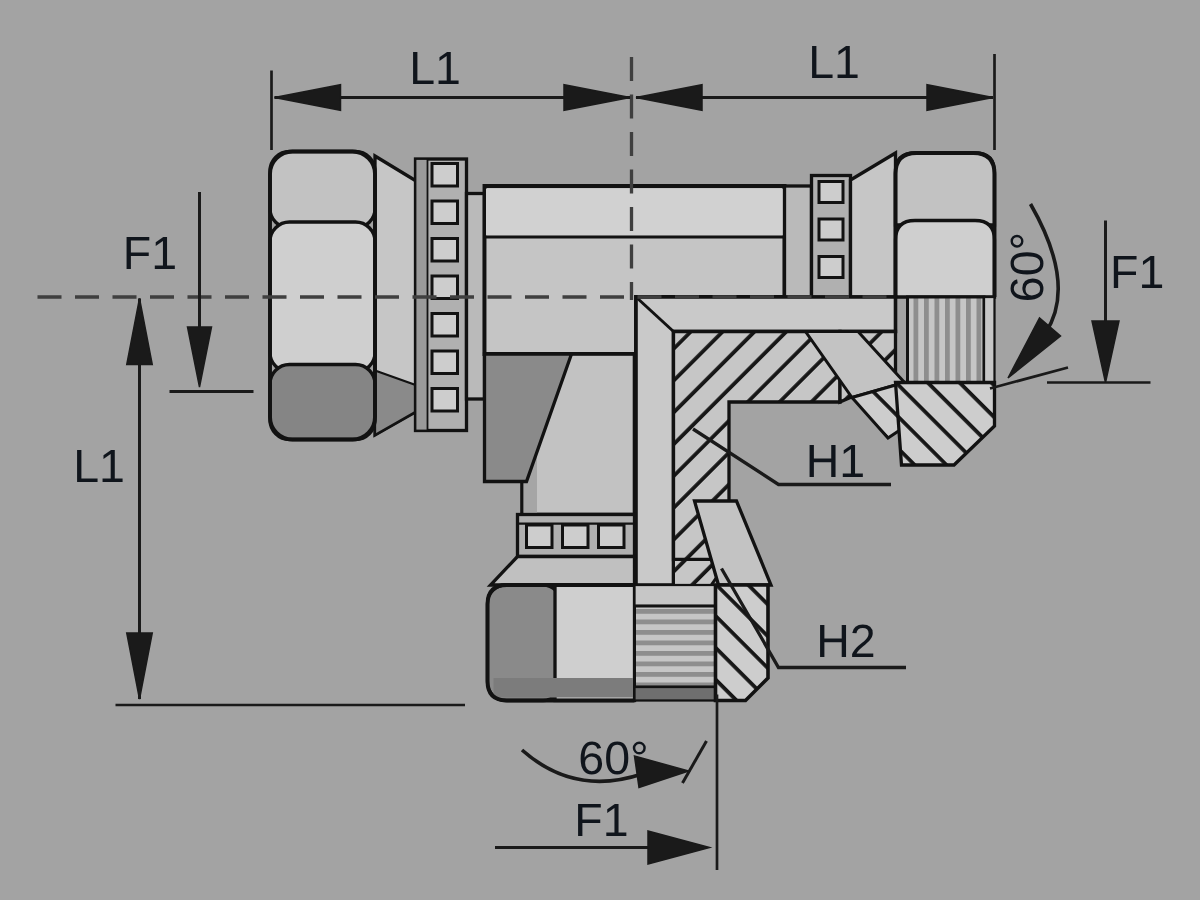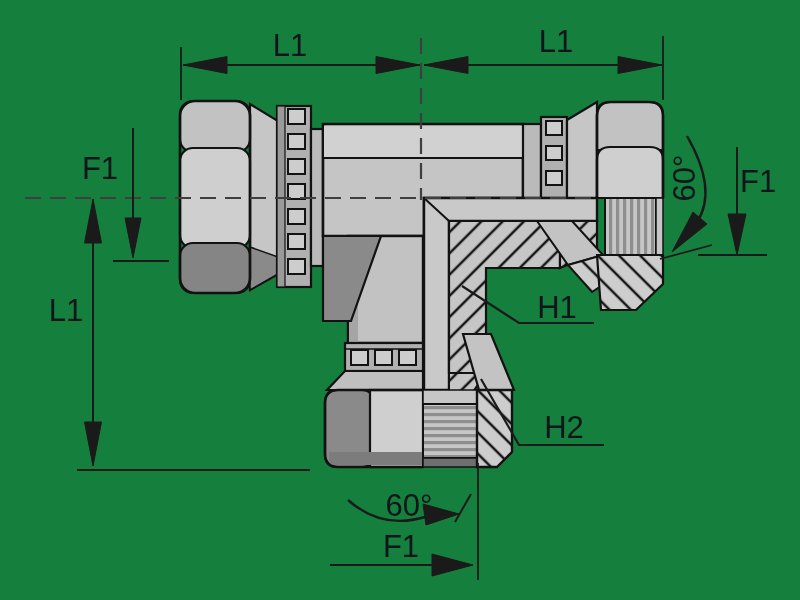--- a/index.html
+++ b/index.html
@@ -4,21 +4,21 @@
 <style>
   html, body {
     margin: 0;
     padding: 0;
     background: #ffffff;
   }
   .stage {
     position: relative;
     width: 800px;
     height: 600px;
-    background: #15803d;
+    background: #a3a3a3;
     overflow: hidden;
     font-family: "Liberation Sans", sans-serif;
   }
   svg { display: block; }
   text.lbl {
     font-family: "Liberation Sans", sans-serif;
     font-size: 31px;
     fill: #10151c;
   }
   .outline { stroke: #121212; fill: none; }

